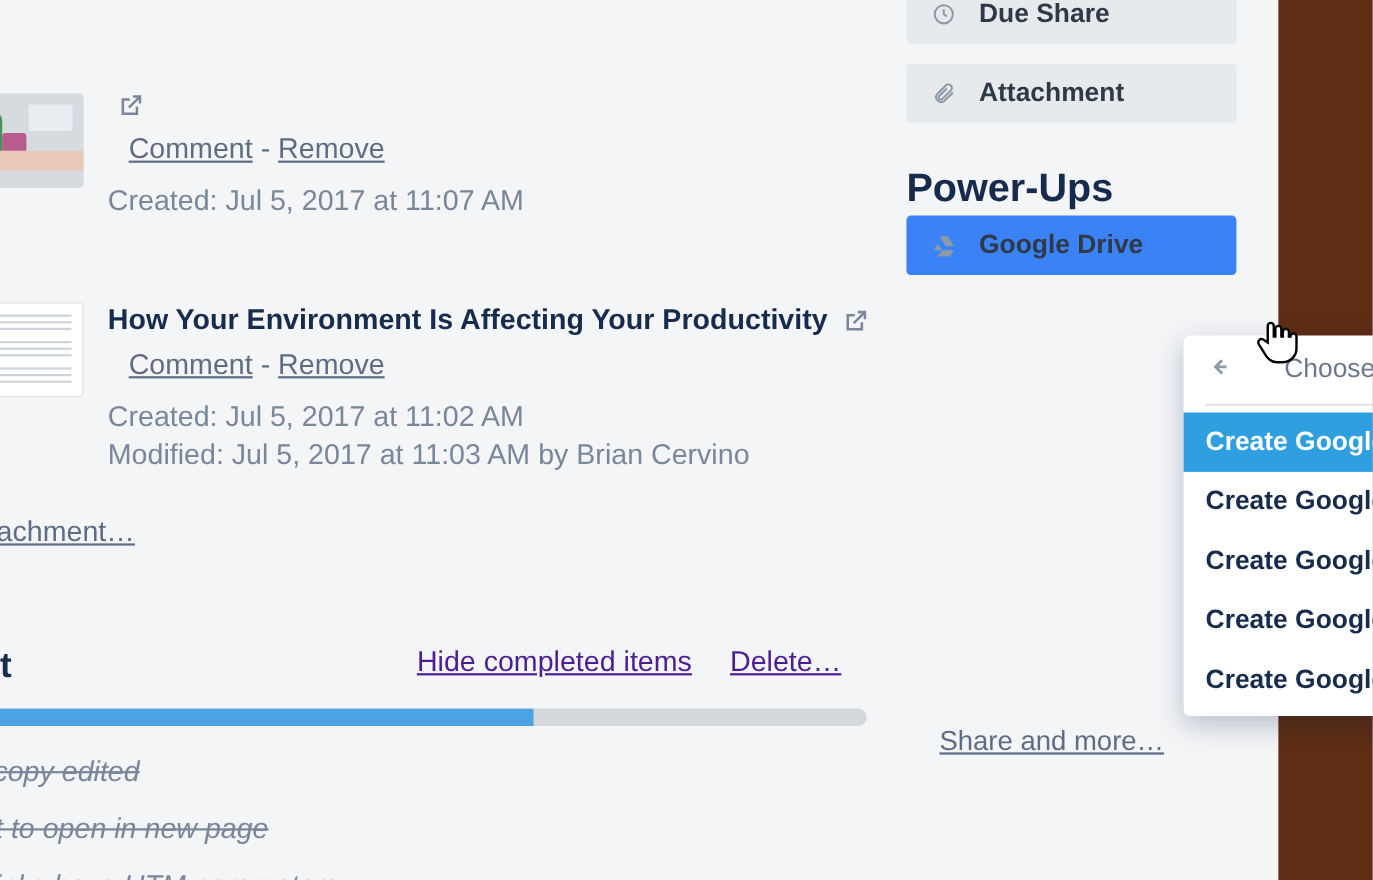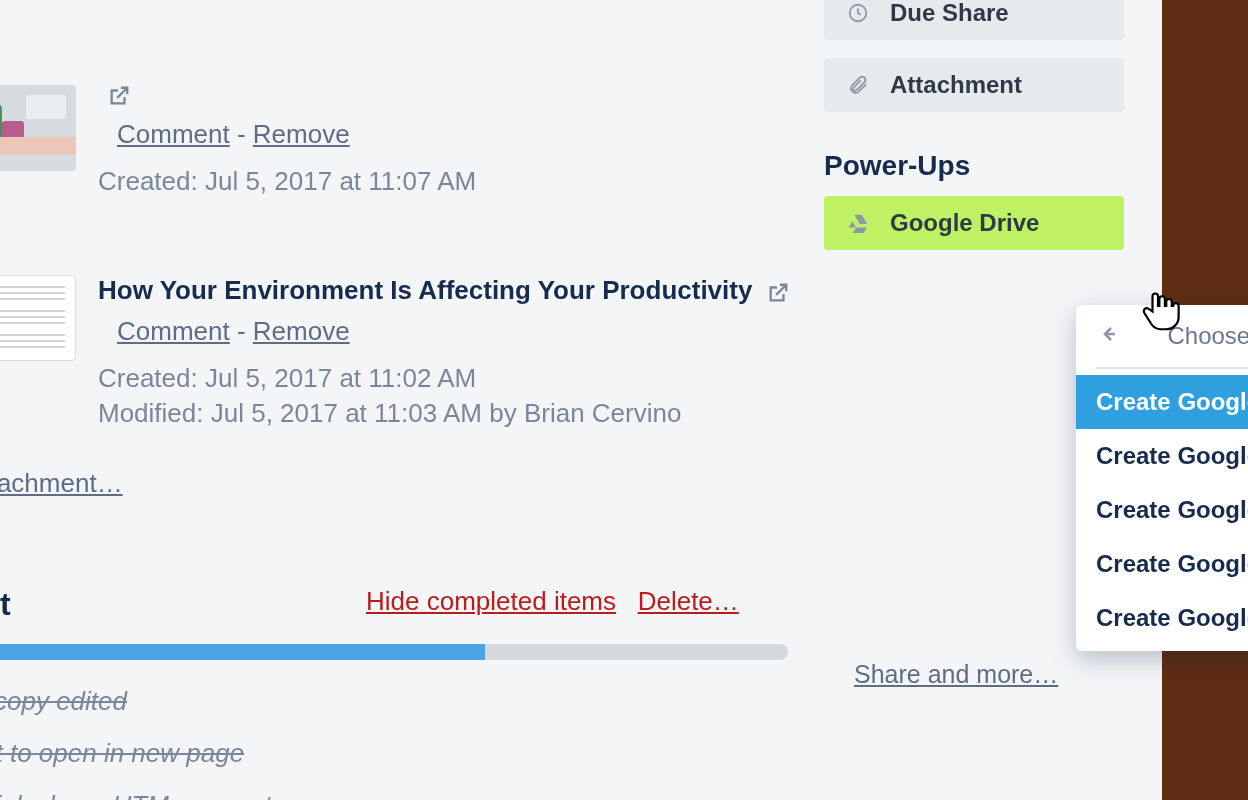--- a/index.html
+++ b/index.html
@@ -133,21 +133,21 @@
     font-weight:700;
     color:#172b4d;
   }
   .checklist-links {
     position:absolute;
     top: 626px;
     left: 616px;
     font-size: 26px;
     color:#5e6c84;
   }
-  .checklist-links a { color:#b91c1c; text-decoration: underline; }
+  .checklist-links a { color:#4c1d95; text-decoration: underline; margin-left: 13px; }
 
   .progress-wrap {
     position:absolute;
     left: 218px;
     top: 684px;
     width: 820px;
     height: 16px;
     background:#d5d9de;
     border-radius: 8px;
     overflow:hidden;
@@ -199,27 +199,27 @@
     margin-right: 18px;
     color:#8e99a6;
   }
   .btn-due { top: 26px; }
   .btn-att { top: 98px; }
 
   .powerups-title {
     position:absolute;
     left: 1074px;
     top: 190px;
-    font-size: 28px;
+    font-size: 36px;
     font-weight:700;
     color:#172b4d;
   }
   .btn-drive {
     top: 236px;
-    background:#bef264;
+    background:#3b82f6;
   }
 
   
   .cursor {
     position:absolute;
     left: 1136px;
     top: 288px;
     z-index: 50;
     pointer-events:none;
   }

